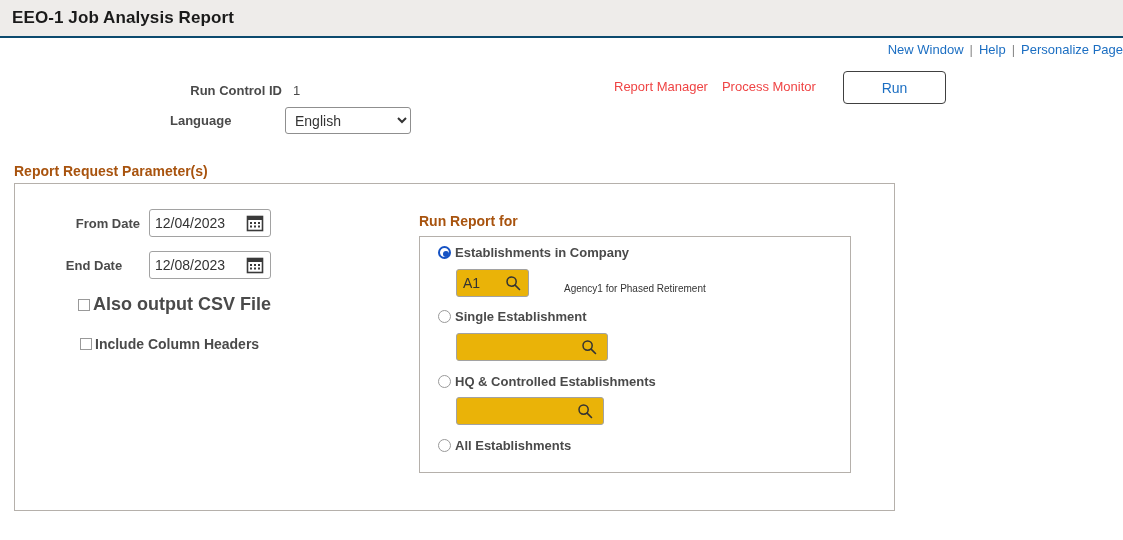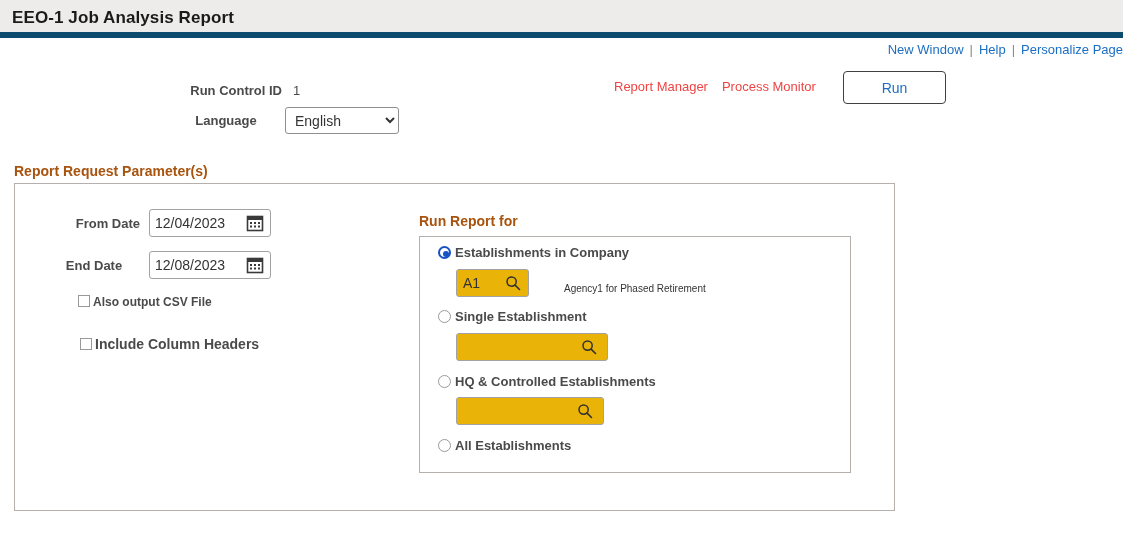--- a/index.html
+++ b/index.html
@@ -17,21 +17,21 @@
     position: relative;
   }
 
   
   .page-header {
     position: absolute;
     left: 0; top: 0;
     width: 1123px;
     height: 38px;
     background: #eeecea;
-    border-bottom: 6px solid #0c4a6e;
+    border-bottom: 2px solid #0c4a6e;
     box-sizing: border-box;
   }
   .page-header .title {
     position: absolute;
     left: 12px;
     top: 8px;
     font-size: 17px;
     font-weight: bold;
     color: #1a1a1a;
     letter-spacing: 0.1px;
@@ -72,27 +72,27 @@
     left: 293px;
     top: 83px;
     font-size: 13px;
     color: #4a4a4a;
   }
   .lang-label {
     position: absolute;
     left: 170px;
     top: 113px;
     width: 112px;
-    text-align: center;
+    text-align: left;
   }
   select.lang-select {
     position: absolute;
     left: 285px;
     top: 107px;
-    width: 114px;
+    width: 126px;
     height: 27px;
     font-family: "Liberation Sans", sans-serif;
     font-size: 14px;
     color: #333333;
     background: #ffffff;
     border: 1px solid #8f8f8f;
     border-radius: 3px;
     padding-left: 5px;
   }
 
@@ -193,21 +193,21 @@
     height: 12px;
     border: 1px solid #999999;
     background: #ffffff;
     vertical-align: -1px;
     margin-right: 3px;
     box-sizing: border-box;
     cursor: pointer;
   }
   .cbrow .cblabel {
     font-weight: bold;
-    font-size: 12px;
+    font-size: 18px;
     color: #4a4a4a;
   }
   #hdr-row .cblabel { font-size: 14px; }
 
   
   #runreport-heading { left: 419px; top: 213px; }
 
   .group-panel {
     position: absolute;
     left: 419px;

